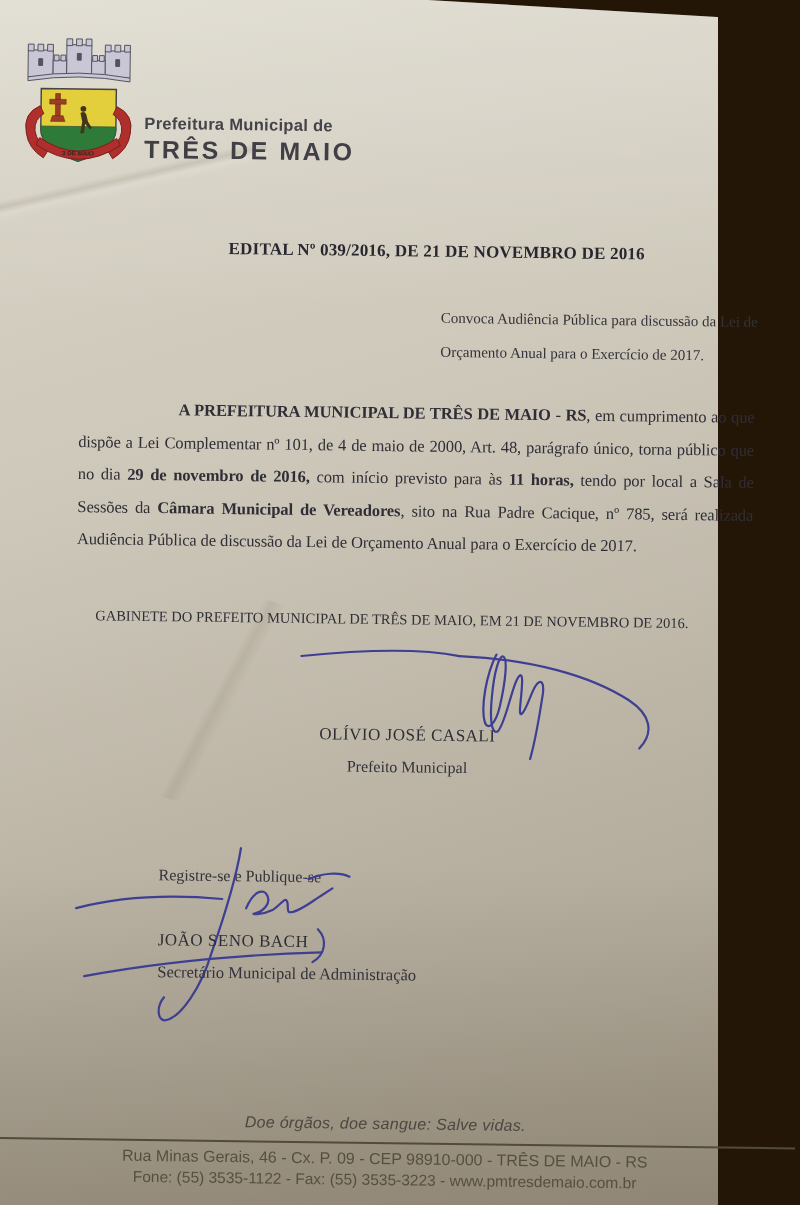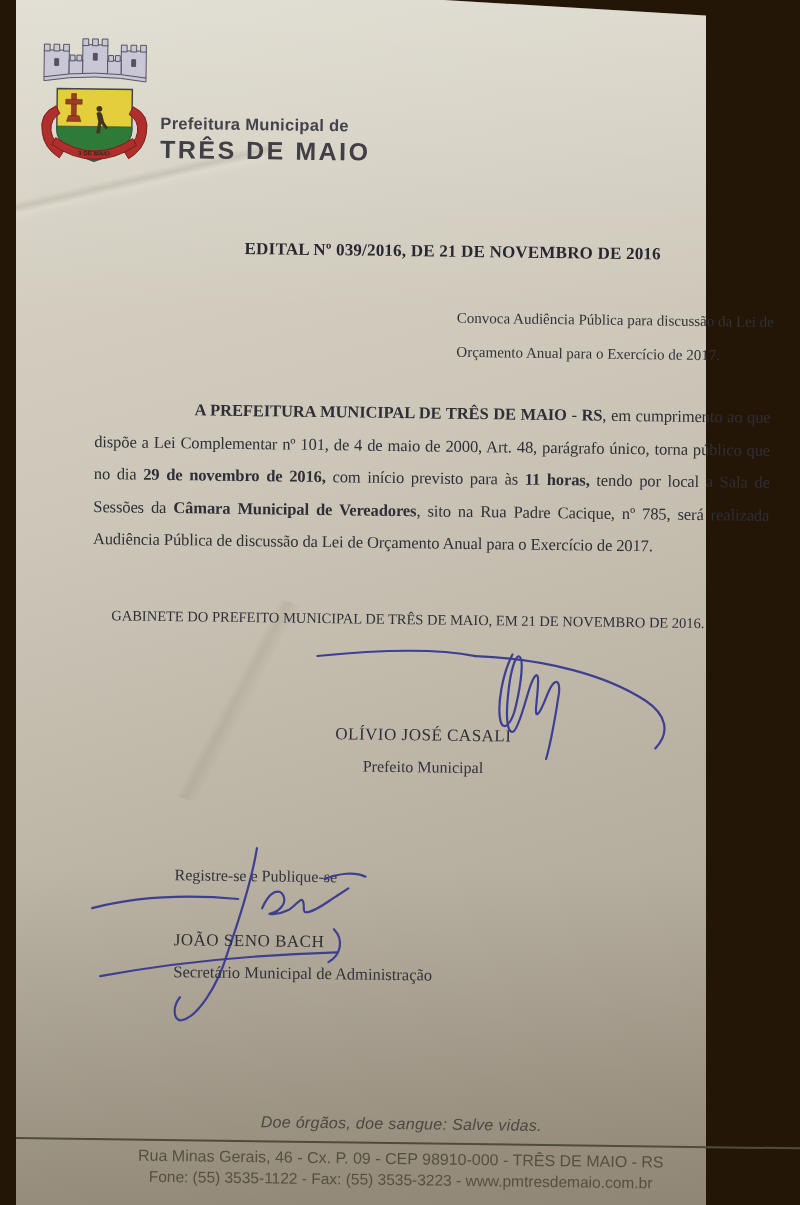--- a/index.html
+++ b/index.html
@@ -2,26 +2,27 @@
 <html><head>
 <meta charset="utf-8">
 <style>
   html,body{margin:0;padding:0;}
   body{
     width:800px;height:1205px;position:relative;overflow:hidden;
     background:#241607;
     font-family:"Liberation Serif", serif;
   }
   .paper{
-    position:absolute;left:16px;top:0;width:690px;height:1205px;
+    position:absolute;left:0;top:0;width:690px;height:1205px;
     background:
       linear-gradient(to bottom, rgba(255,255,252,0.22), rgba(255,255,255,0) 26%),
       linear-gradient(to bottom, rgba(0,0,0,0) 72%, rgba(55,44,24,0.22) 100%),
       linear-gradient(164deg, #dad6c9 0%, #cdc7b9 38%, #b9b2a3 68%, #a89f8f 100%);
     clip-path: polygon(0 0, 428px 0, 800px 22px, 800px 1205px, 0 1205px);
+    padding-left: 28px;
   }
   .crease{position:absolute;pointer-events:none;}
   .crease1{left:-30px;top:140px;width:300px;height:80px;
     background:linear-gradient(to bottom, rgba(0,0,0,0) 42%, rgba(92,82,60,0.13) 50%, rgba(255,255,250,0.12) 58%, rgba(0,0,0,0) 68%);
     transform:rotate(-13deg);}
   .crease2{left:130px;top:590px;width:180px;height:220px;
     background:linear-gradient(100deg, rgba(0,0,0,0) 46%, rgba(90,80,58,0.10) 50%, rgba(0,0,0,0) 56%);
     transform:rotate(18deg);}
   .content{position:absolute;left:0;top:0;width:800px;height:1205px;
     transform:rotate(0.75deg);transform-origin:0 0;}

